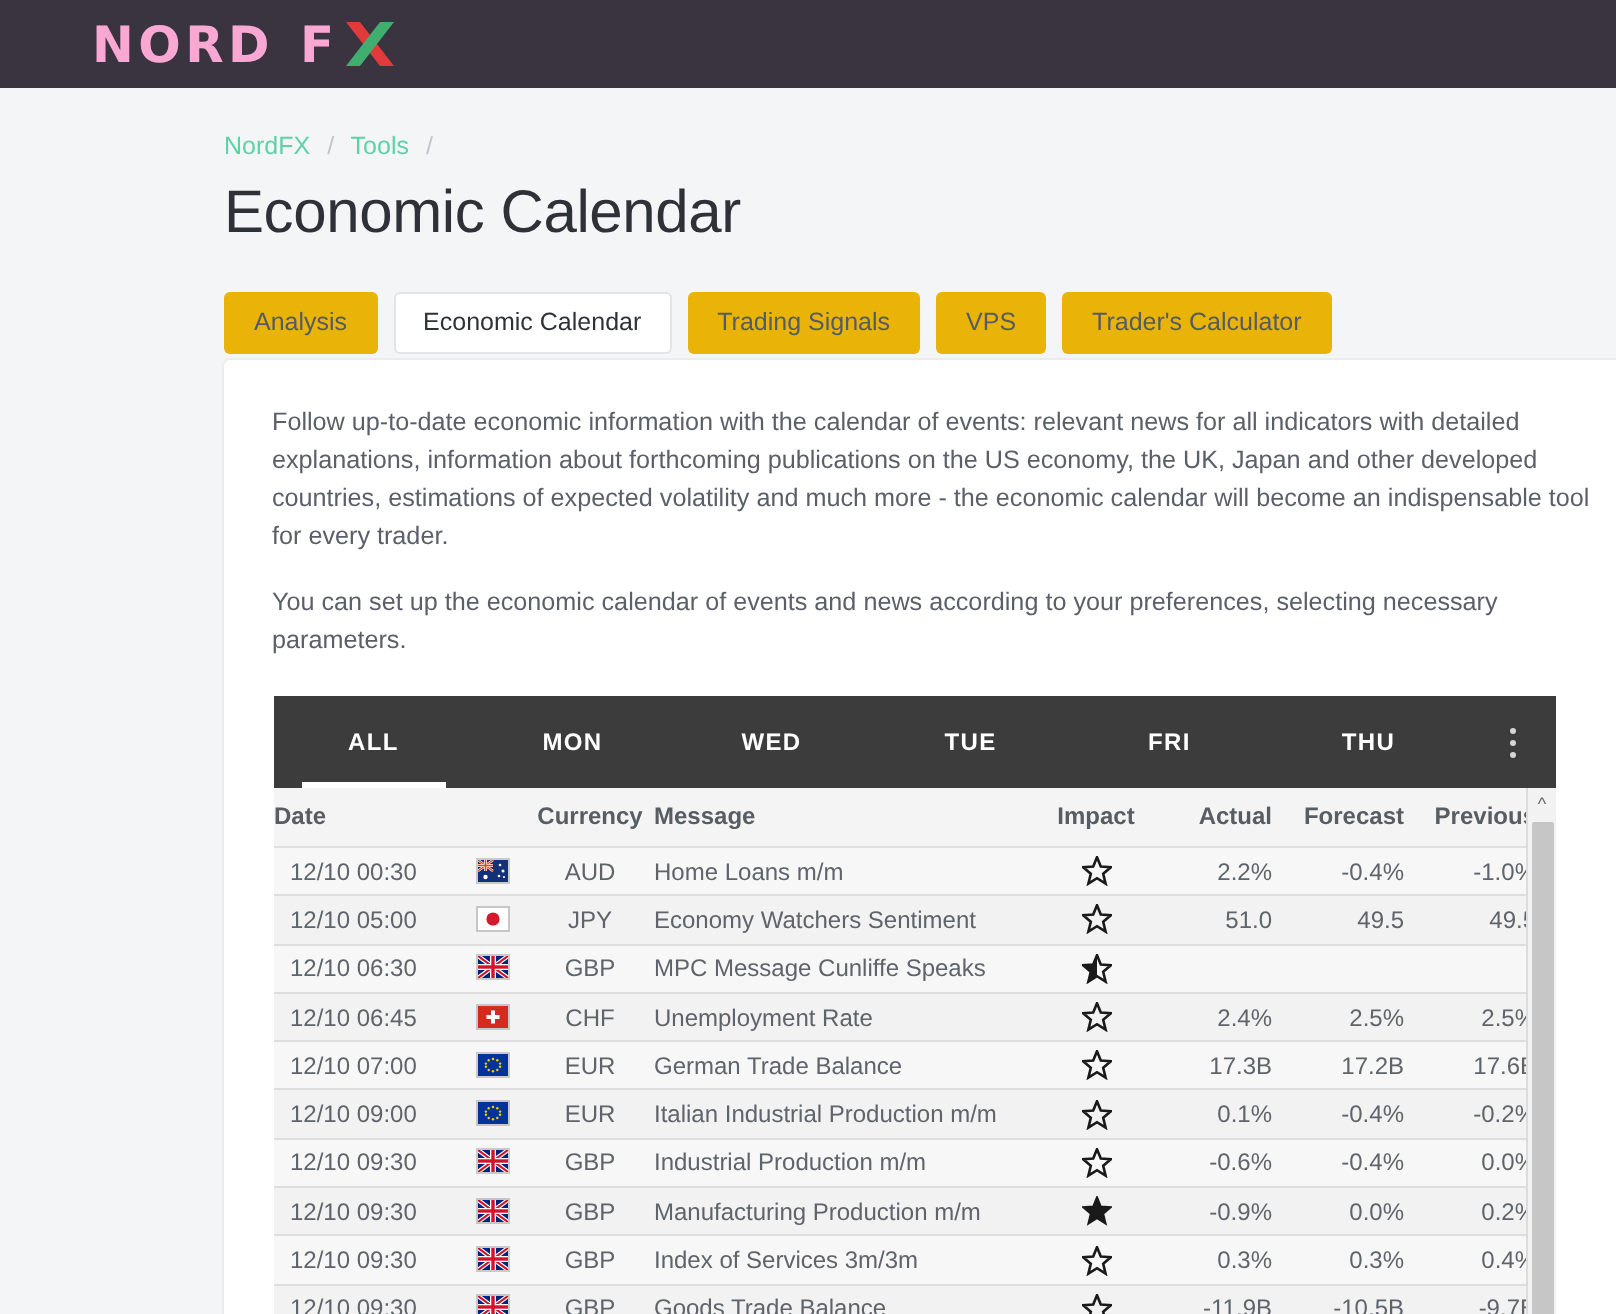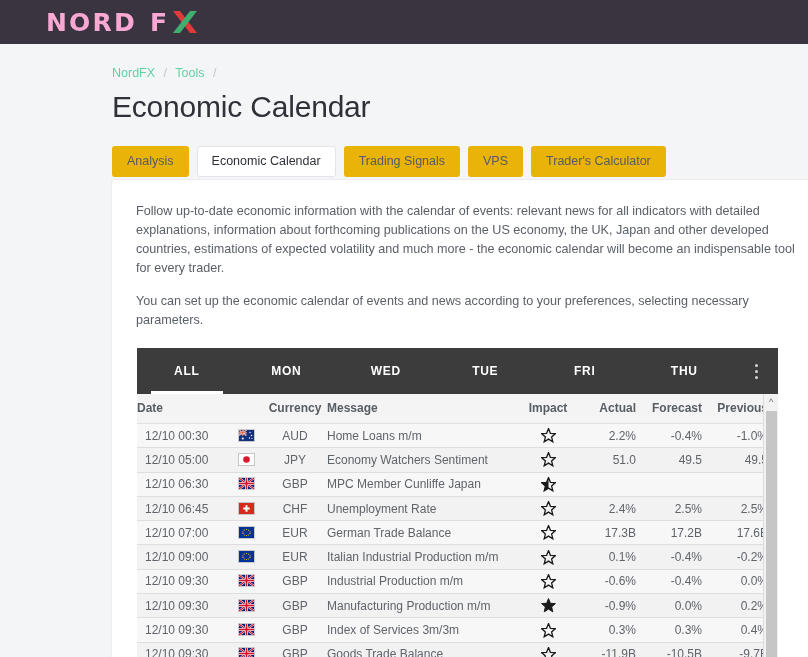--- a/index.html
+++ b/index.html
@@ -278,21 +278,21 @@
                 <td class="c-flag"><span class="flag"><svg width="15" height="11" viewBox="0 0 30 22">
                       <rect width="30" height="22" fill="#00247d"></rect>
                       <path d="M0 0l30 22M30 0L0 22" stroke="#fff" stroke-width="4.4"></path>
                       <path d="M0 0l30 22M30 0L0 22" stroke="#cf142b" stroke-width="2.2"></path>
                       <rect x="12" y="0" width="6" height="22" fill="#fff"></rect>
                       <rect x="0" y="8" width="30" height="6" fill="#fff"></rect>
                       <rect x="13.3" y="0" width="3.4" height="22" fill="#cf142b"></rect>
                       <rect x="0" y="9.3" width="30" height="3.4" fill="#cf142b"></rect>
                     </svg></span></td>
                 <td class="c-cur">GBP</td>
-                <td class="c-msg">MPC Member Cunliffe Japan</td>
+                <td class="c-msg">MPC Message Cunliffe Speaks</td>
                 <td class="c-imp"><span><svg class="star" viewBox="0 0 15 15">
                       <defs>
                         <clipPath id="halfclip">
                           <rect x="0" y="0" width="7.5" height="15"></rect>
                         </clipPath>
                       </defs>
                       <polygon points="7.5,0.6 9.4,5.3 14.4,5.6 10.6,8.9 11.8,13.8 7.5,11.1 3.2,13.8 4.4,8.9 0.6,5.6 5.6,5.3" fill="none" stroke="#1a1a1a" stroke-width="1.3"></polygon>
                       <polygon points="7.5,0.6 9.4,5.3 14.4,5.6 10.6,8.9 11.8,13.8 7.5,11.1 3.2,13.8 4.4,8.9 0.6,5.6 5.6,5.3" fill="#1a1a1a" clip-path="url(#halfclip)"></polygon>
                     </svg></span></td>
                 <td class="c-num"></td>

